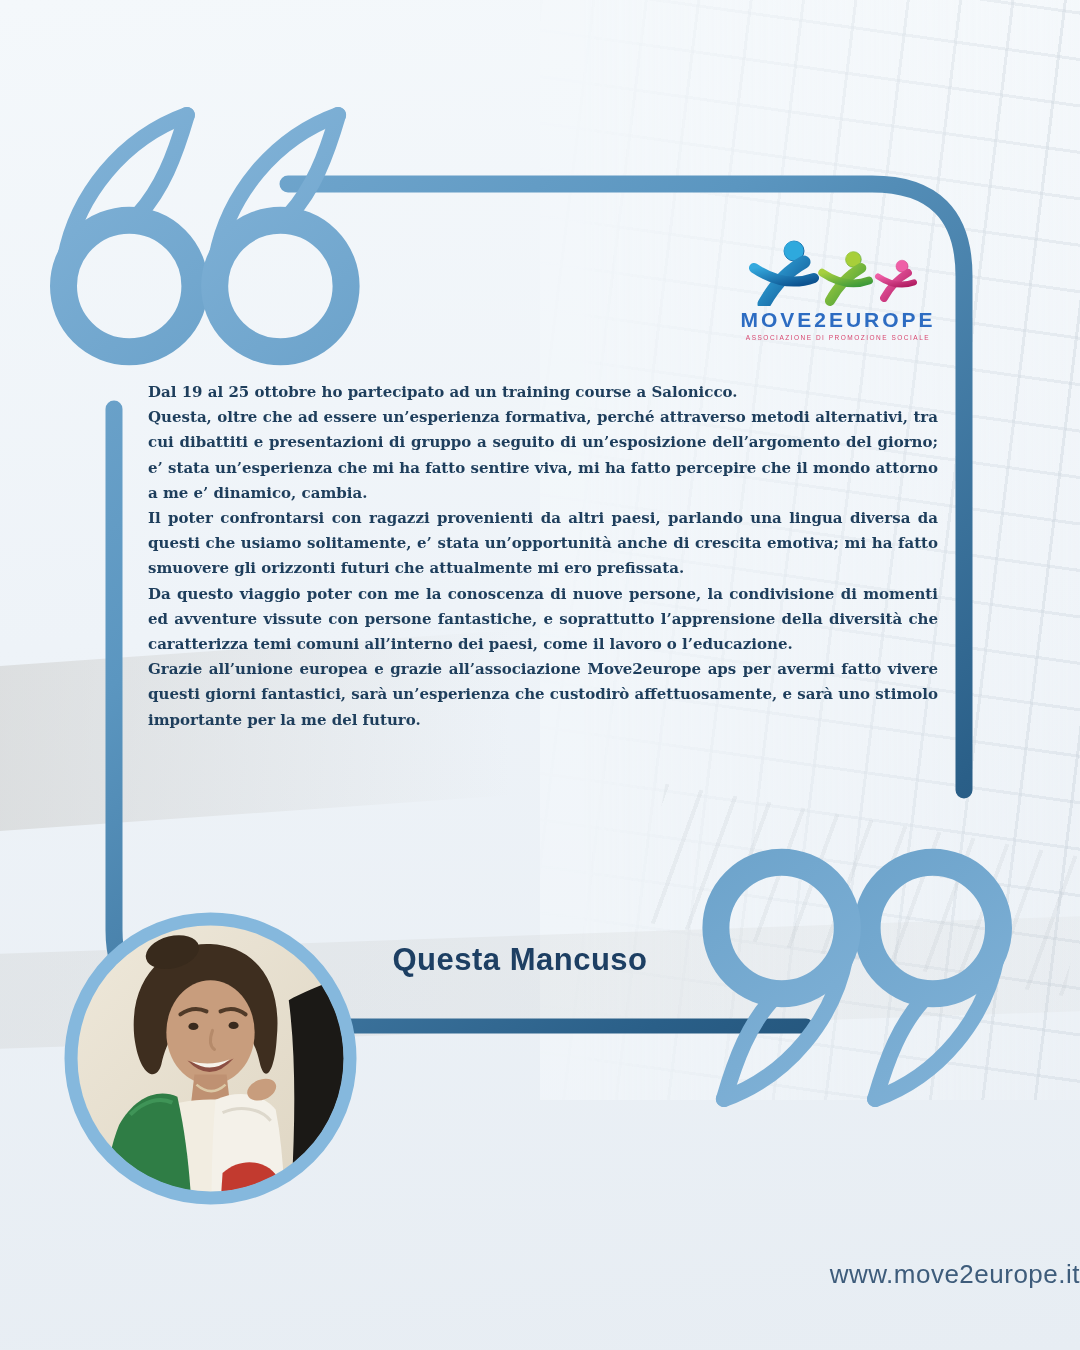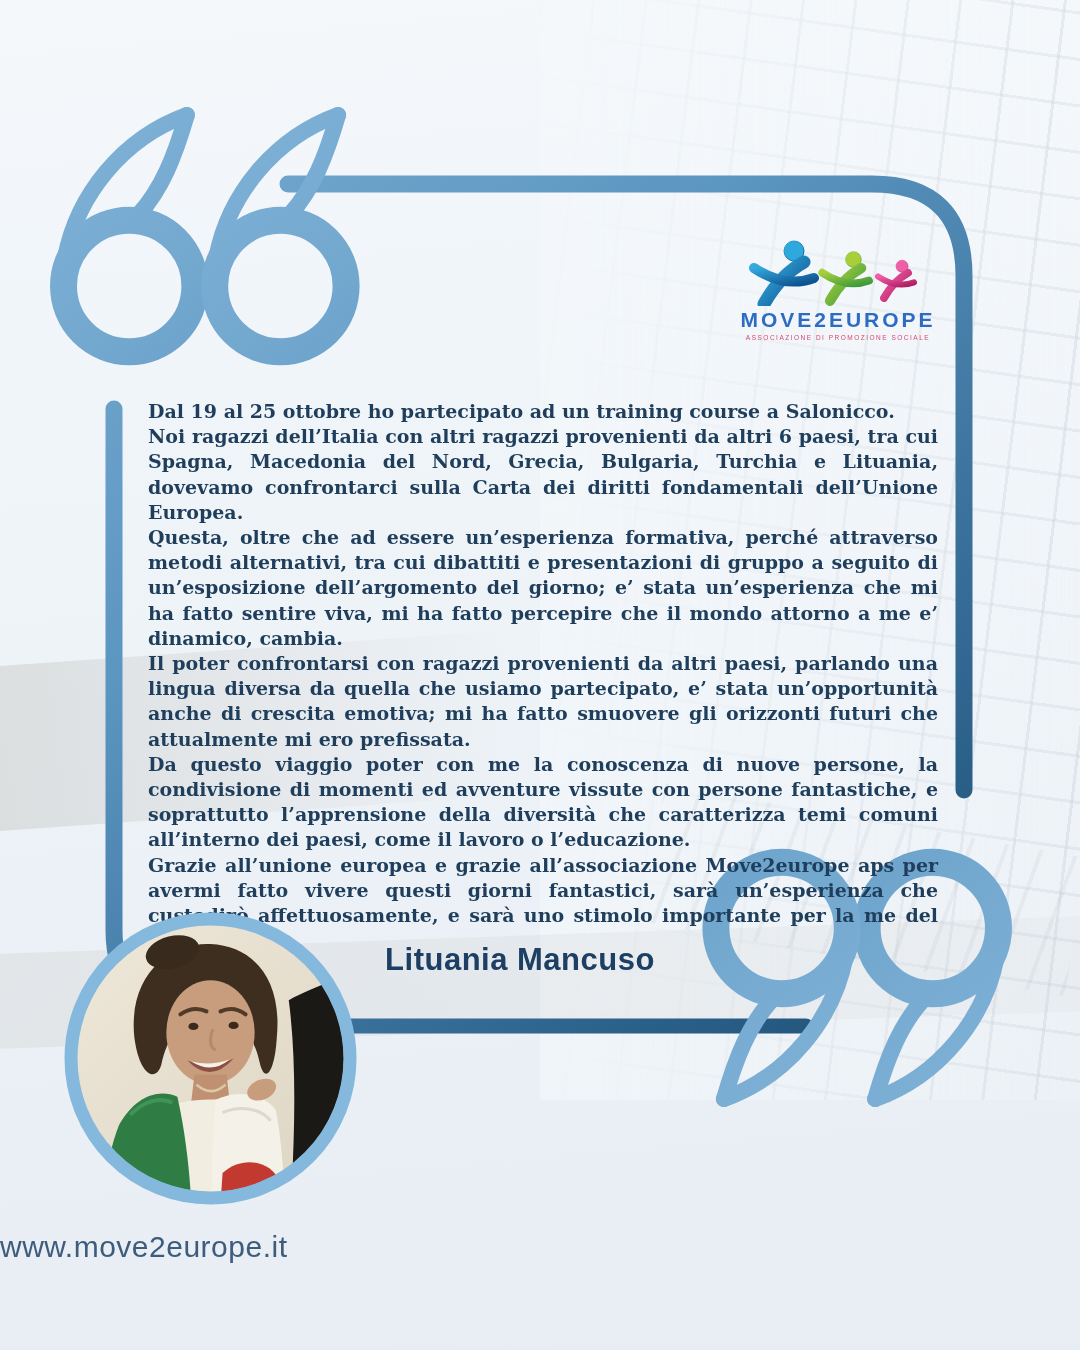--- a/index.html
+++ b/index.html
@@ -39,36 +39,36 @@
   .logo-figures{display:block;margin:0 auto;}
   .logo-name{
     font-weight:bold;font-size:21px;letter-spacing:3px;color:#2d6cc2;
     margin-top:2px;white-space:nowrap;
   }
   .logo-tagline{
     font-size:6.5px;letter-spacing:1.5px;color:#d8466f;margin-top:2px;white-space:nowrap;
   }
   
   .quote-text{
-    position:absolute;left:148px;top:399px;width:790px;z-index:4;
+    position:absolute;left:148px;top:380px;width:790px;z-index:4;
     font-family:"DejaVu Serif",serif;font-weight:bold;
-    font-size:19px;line-height:25.2px;color:#1e3e5c;
+    font-size:15px;line-height:25.2px;color:#1e3e5c;
     text-align:justify;
   }
   .quote-text p{margin:0;}
   
   .author-name{
     position:absolute;left:330px;top:942px;width:380px;z-index:4;
     text-align:center;font-weight:bold;font-size:31px;letter-spacing:.5px;color:#1d3f63;
   }
   .author-photo{position:absolute;left:64px;top:912px;width:293px;height:293px;z-index:5;}
   
   .footer{
-    position:absolute;left:0;top:1226px;width:1080px;z-index:4;text-align:left;
-    color:#3e5c7b;font-size:30px;line-height:41px;letter-spacing:.5px;
+    position:absolute;left:0;top:1254px;width:1080px;z-index:4;text-align:right;
+    color:#3e5c7b;font-size:26px;line-height:41px;letter-spacing:.5px;
   }
 </style>
 </head>
 <body>
 
 <div id="poster">
 
   <div class="bg-building"></div>
   <div class="bg-band-1"></div>
   <div class="bg-band-2"></div>
@@ -135,28 +135,27 @@
       <g transform="translate(146,22) scale(0.60)" fill="#ef5fa7" stroke="url(#gPink)">
         <use href="#runner"></use>
       </g>
     </svg>
     <div class="logo-name">MOVE2EUROPE</div>
     <div class="logo-tagline">ASSOCIAZIONE DI PROMOZIONE SOCIALE</div>
   </div>
 
   <div class="quote-text">
       <p>Dal 19 al 25 ottobre ho partecipato ad un training course a Salonicco.</p>
-      <p>Noi ragazzi dell’Italia con altri ragazzi provenienti da altri 6 paesi, tra cui Spagna, Macedonia del Nord, Grecia, Bulgaria, Turchia e Lituania, dovevamo confrontarci sulla Carta dei diritti fondamentali dell’Unione Europea.</p>
       <p>Questa, oltre che ad essere un’esperienza formativa, perché attraverso metodi alternativi, tra cui dibattiti e presentazioni di gruppo a seguito di un’esposizione dell’argomento del giorno; e’ stata un’esperienza che mi ha fatto sentire viva, mi ha fatto percepire che il mondo attorno a me e’ dinamico, cambia.</p>
-      <p>Il poter confrontarsi con ragazzi provenienti da altri paesi, parlando una lingua diversa da quella che usiamo partecipato, e’ stata un’opportunità anche di crescita emotiva; mi ha fatto smuovere gli orizzonti futuri che attualmente mi ero prefissata.</p>
+      <p>Il poter confrontarsi con ragazzi provenienti da altri paesi, parlando una lingua diversa da questi che usiamo solitamente, e’ stata un’opportunità anche di crescita emotiva; mi ha fatto smuovere gli orizzonti futuri che attualmente mi ero prefissata.</p>
       <p>Da questo viaggio poter con me la conoscenza di nuove persone, la condivisione di momenti ed avventure vissute con persone fantastiche, e soprattutto l’apprensione della diversità che caratterizza temi comuni all’interno dei paesi, come il lavoro o l’educazione.</p>
       <p>Grazie all’unione europea e grazie all’associazione Move2europe aps per avermi fatto vivere questi giorni fantastici, sarà un’esperienza che custodirò affettuosamente, e sarà uno stimolo importante per la me del futuro.</p>
     </div>
 
-  <div class="author-name">Lituania Mancuso</div>
+  <div class="author-name">Questa Mancuso</div>
 
   <div class="author-photo">
     <svg width="293" height="293" viewBox="0 0 292 292">
       <defs>
         <clipPath id="photoClip">
             <circle cx="146" cy="146" r="133"></circle>
           </clipPath>
         <linearGradient id="wallGrad" x1="0" y1="0" x2="1" y2="1">
           <stop offset="0" stop-color="#efe9db"></stop>
             <stop offset="1" stop-color="#ddd4c1"></stop>

